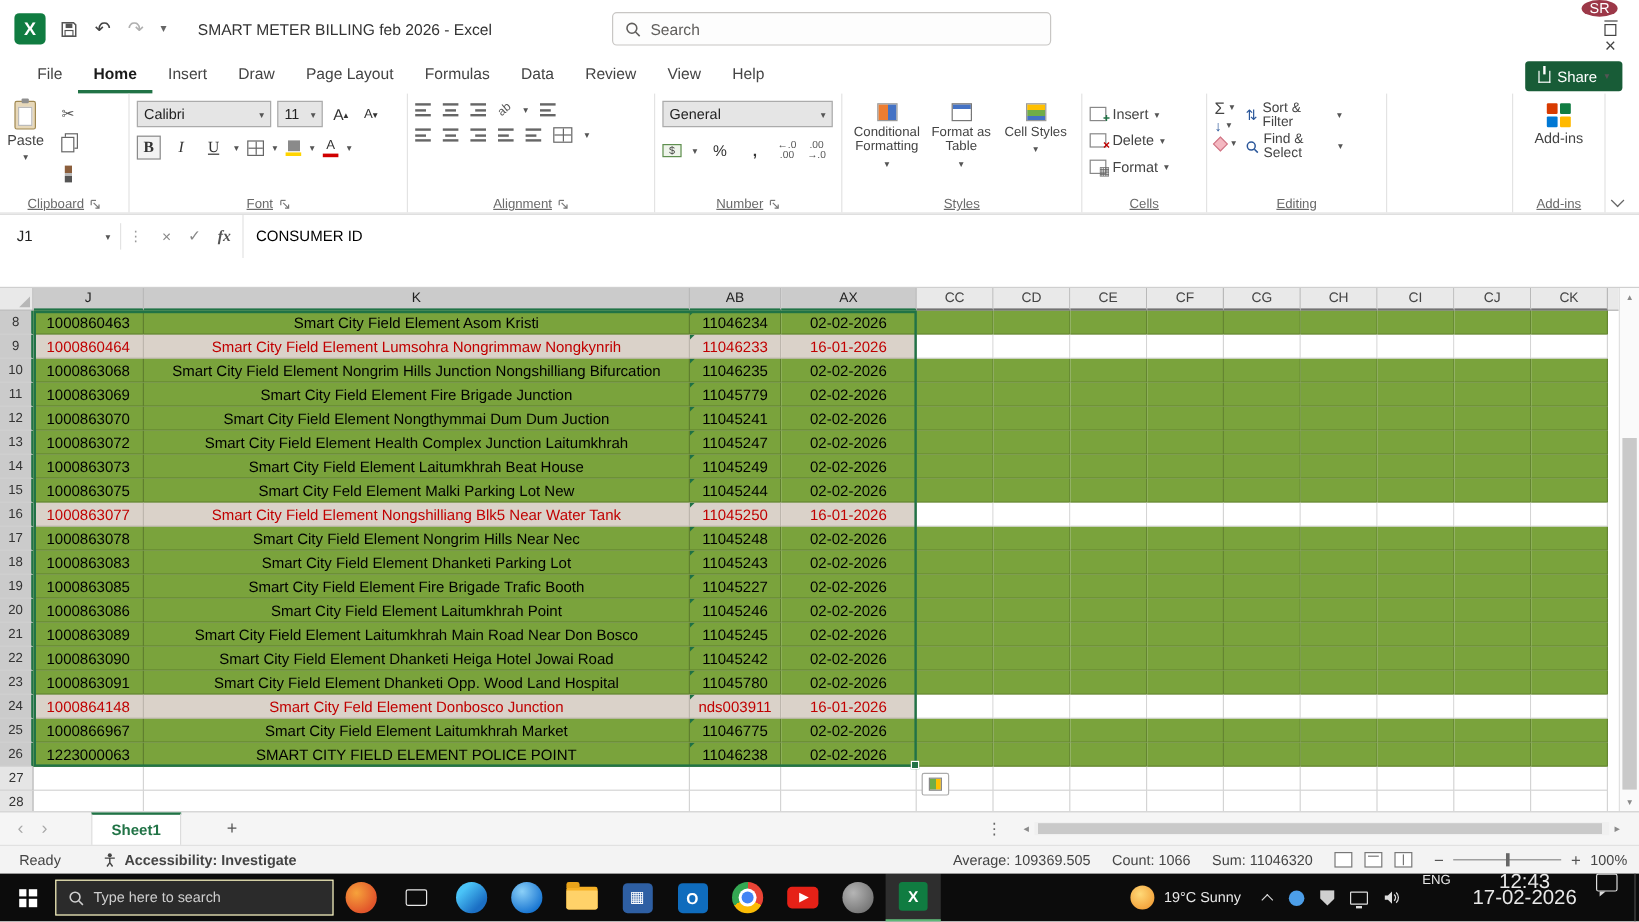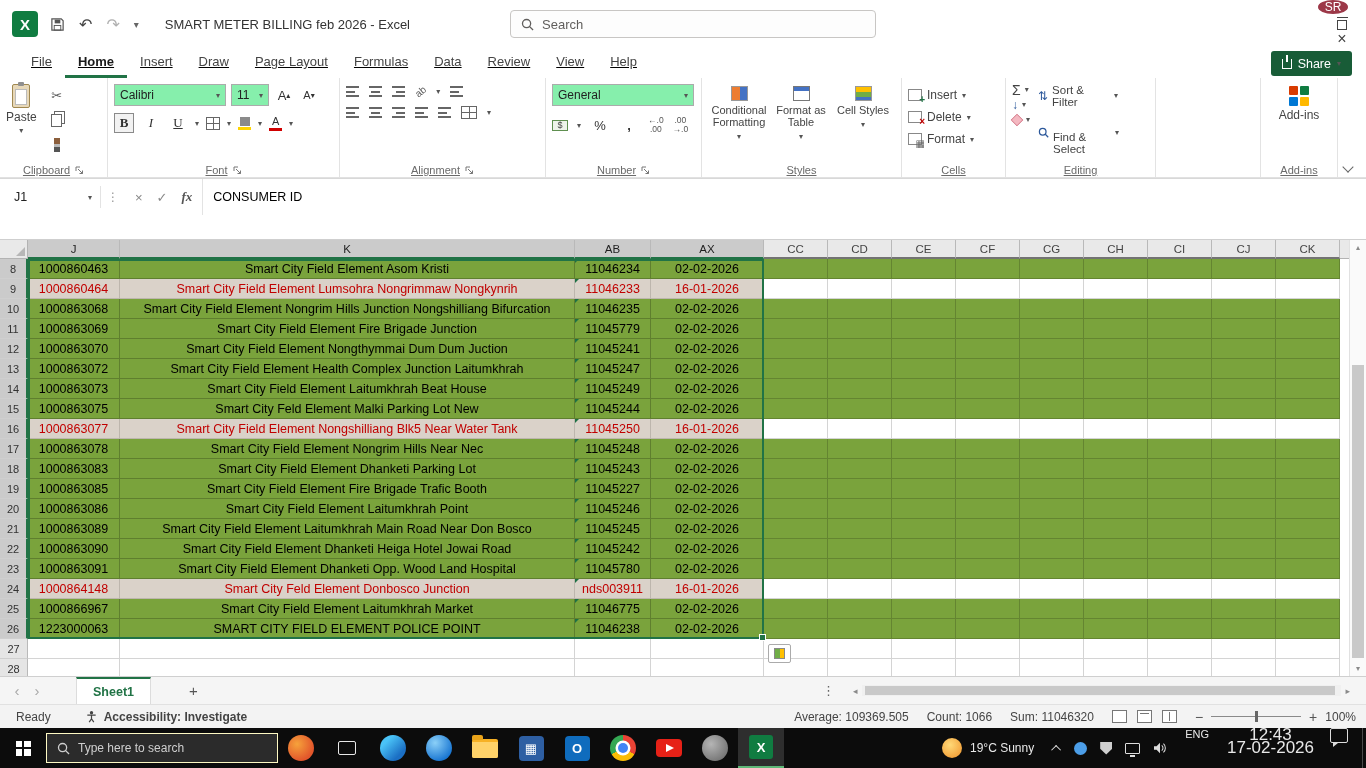--- a/index.html
+++ b/index.html
@@ -20,38 +20,38 @@
     color:#605e5c;font-size:13px;}
   .tb-right{position:absolute;right:0;top:0;height:48px;display:flex;align-items:center;flex-direction:column;}
   .avatar{width:30px;height:30px;border-radius:50%;background:#9c3848;color:#fff;font-size:12px;
     display:flex;align-items:center;justify-content:center;margin-right:18px;}
   .winbtn{width:46px;height:48px;display:flex;align-items:center;justify-content:center;color:#444;}
   .ic-min{width:11px;height:1px;background:#444;}
   .ic-max{width:10px;height:10px;border:1px solid #444;}
   .ic-close{font-size:16px;}
 
   
-  .tabsrow{position:absolute;top:48px;left:0;right:0;height:30px;background:#fff;display:flex;align-items:center;padding-left:18px;text-decoration:underline;}
+  .tabsrow{position:absolute;top:48px;left:0;right:0;height:30px;background:#fff;display:flex;align-items:center;padding-left:18px;}
   .rtab{padding:0 13px;font-size:13px;color:#444;height:30px;line-height:28px;}
   .rtab.active{color:#1a1a1a;font-weight:bold;border-bottom:3px solid #217346;}
   .share-btn{position:absolute;right:14px;top:3px;height:25px;background:#185c37;border-radius:3px;color:#fff;
     font-size:12.5px;display:flex;align-items:center;gap:6px;padding:0 11px;}
   .share-ic{width:10px;height:10px;border:1px solid #fff;border-top:none;position:relative;}
   .share-ic::after{content:"";position:absolute;left:3px;top:-4px;width:2px;height:7px;background:#fff;}
 
   
   .ribbon{position:absolute;top:78px;left:0;right:0;height:100px;background:#fff;border-bottom:1px solid #e1e1e1;
     display:flex;align-items:stretch;}
   .rgroup{position:relative;border-right:1px solid #e3e3e3;padding:6px 6px 18px;}
   .glabel{position:absolute;bottom:1px;left:0;right:0;text-align:center;font-size:11px;color:#6a6a6a;
     display:flex;align-items:center;justify-content:center;gap:5px;text-decoration:underline;}
   .dd{font-size:8px;color:#555;}
   .btncol{display:flex;flex-direction:column;align-items:center;color:#444;font-size:12px;gap:2px;}
   .minibtn{width:24px;height:22px;display:flex;align-items:center;justify-content:center;color:#5a5a5a;font-size:13px;}
-  .selbox{height:22px;border:1px solid #ababab;background:#86efac;display:flex;align-items:center;
+  .selbox{height:22px;border:1px solid #ababab;background:#e5e5e5;display:flex;align-items:center;
     justify-content:space-between;padding:0 5px;font-size:12px;color:#222;}
   .rowline{display:flex;align-items:center;gap:5px;margin-top:4px;}
 
   .ic-clip{width:18px;height:24px;background:#e7d8b9;border:1px solid #a08850;border-radius:2px;position:relative;}
   .ic-clip::before{content:"";position:absolute;left:2px;top:4px;right:2px;bottom:2px;background:#fff;border:1px solid #bbb;}
   .ic-clip::after{content:"";position:absolute;left:5px;top:-3px;width:6px;height:4px;background:#8f8f8f;border-radius:1px;}
   .ic-copy{width:11px;height:13px;border:1px solid #666;background:#fff;box-shadow:3px -3px 0 -1px #fff,3px -3px 0 0 #666;}
   .ic-paint{width:6px;height:14px;background:linear-gradient(#8b5e3c 0 6px,#b9b9b9 6px 9px,#555 9px 14px);}
 
   .fontname{width:112px;}
@@ -459,21 +459,21 @@
           <div class="editbtn">
             <span class="ic-az">⇅</span>
             <span style="max-width:58px;">Sort &amp; Filter</span>
             <span class="dd">▾</span>
           </div>
           <div class="editbtn">
             <svg width="11" height="11" viewBox="0 0 14 14">
                 <circle cx="6" cy="6" r="4.2" fill="none" stroke="#2b579a" stroke-width="1.6"></circle>
                 <line x1="9.3" y1="9.3" x2="13" y2="13" stroke="#2b579a" stroke-width="1.6"></line>
               </svg>
-            <span style="max-width:58px;margin-top:21px;">Find &amp; Select</span>
+            <span style="max-width:58px;">Find &amp; Select</span>
             <span class="dd">▾</span>
           </div>
         </div>
       </div>
       <div class="glabel">
           <span>Editing</span>
         </div>
     </div>
 
     <div class="rgroup" style="width:78px;margin-left:auto;margin-right:28px;border-left:1px solid #e3e3e3;">

